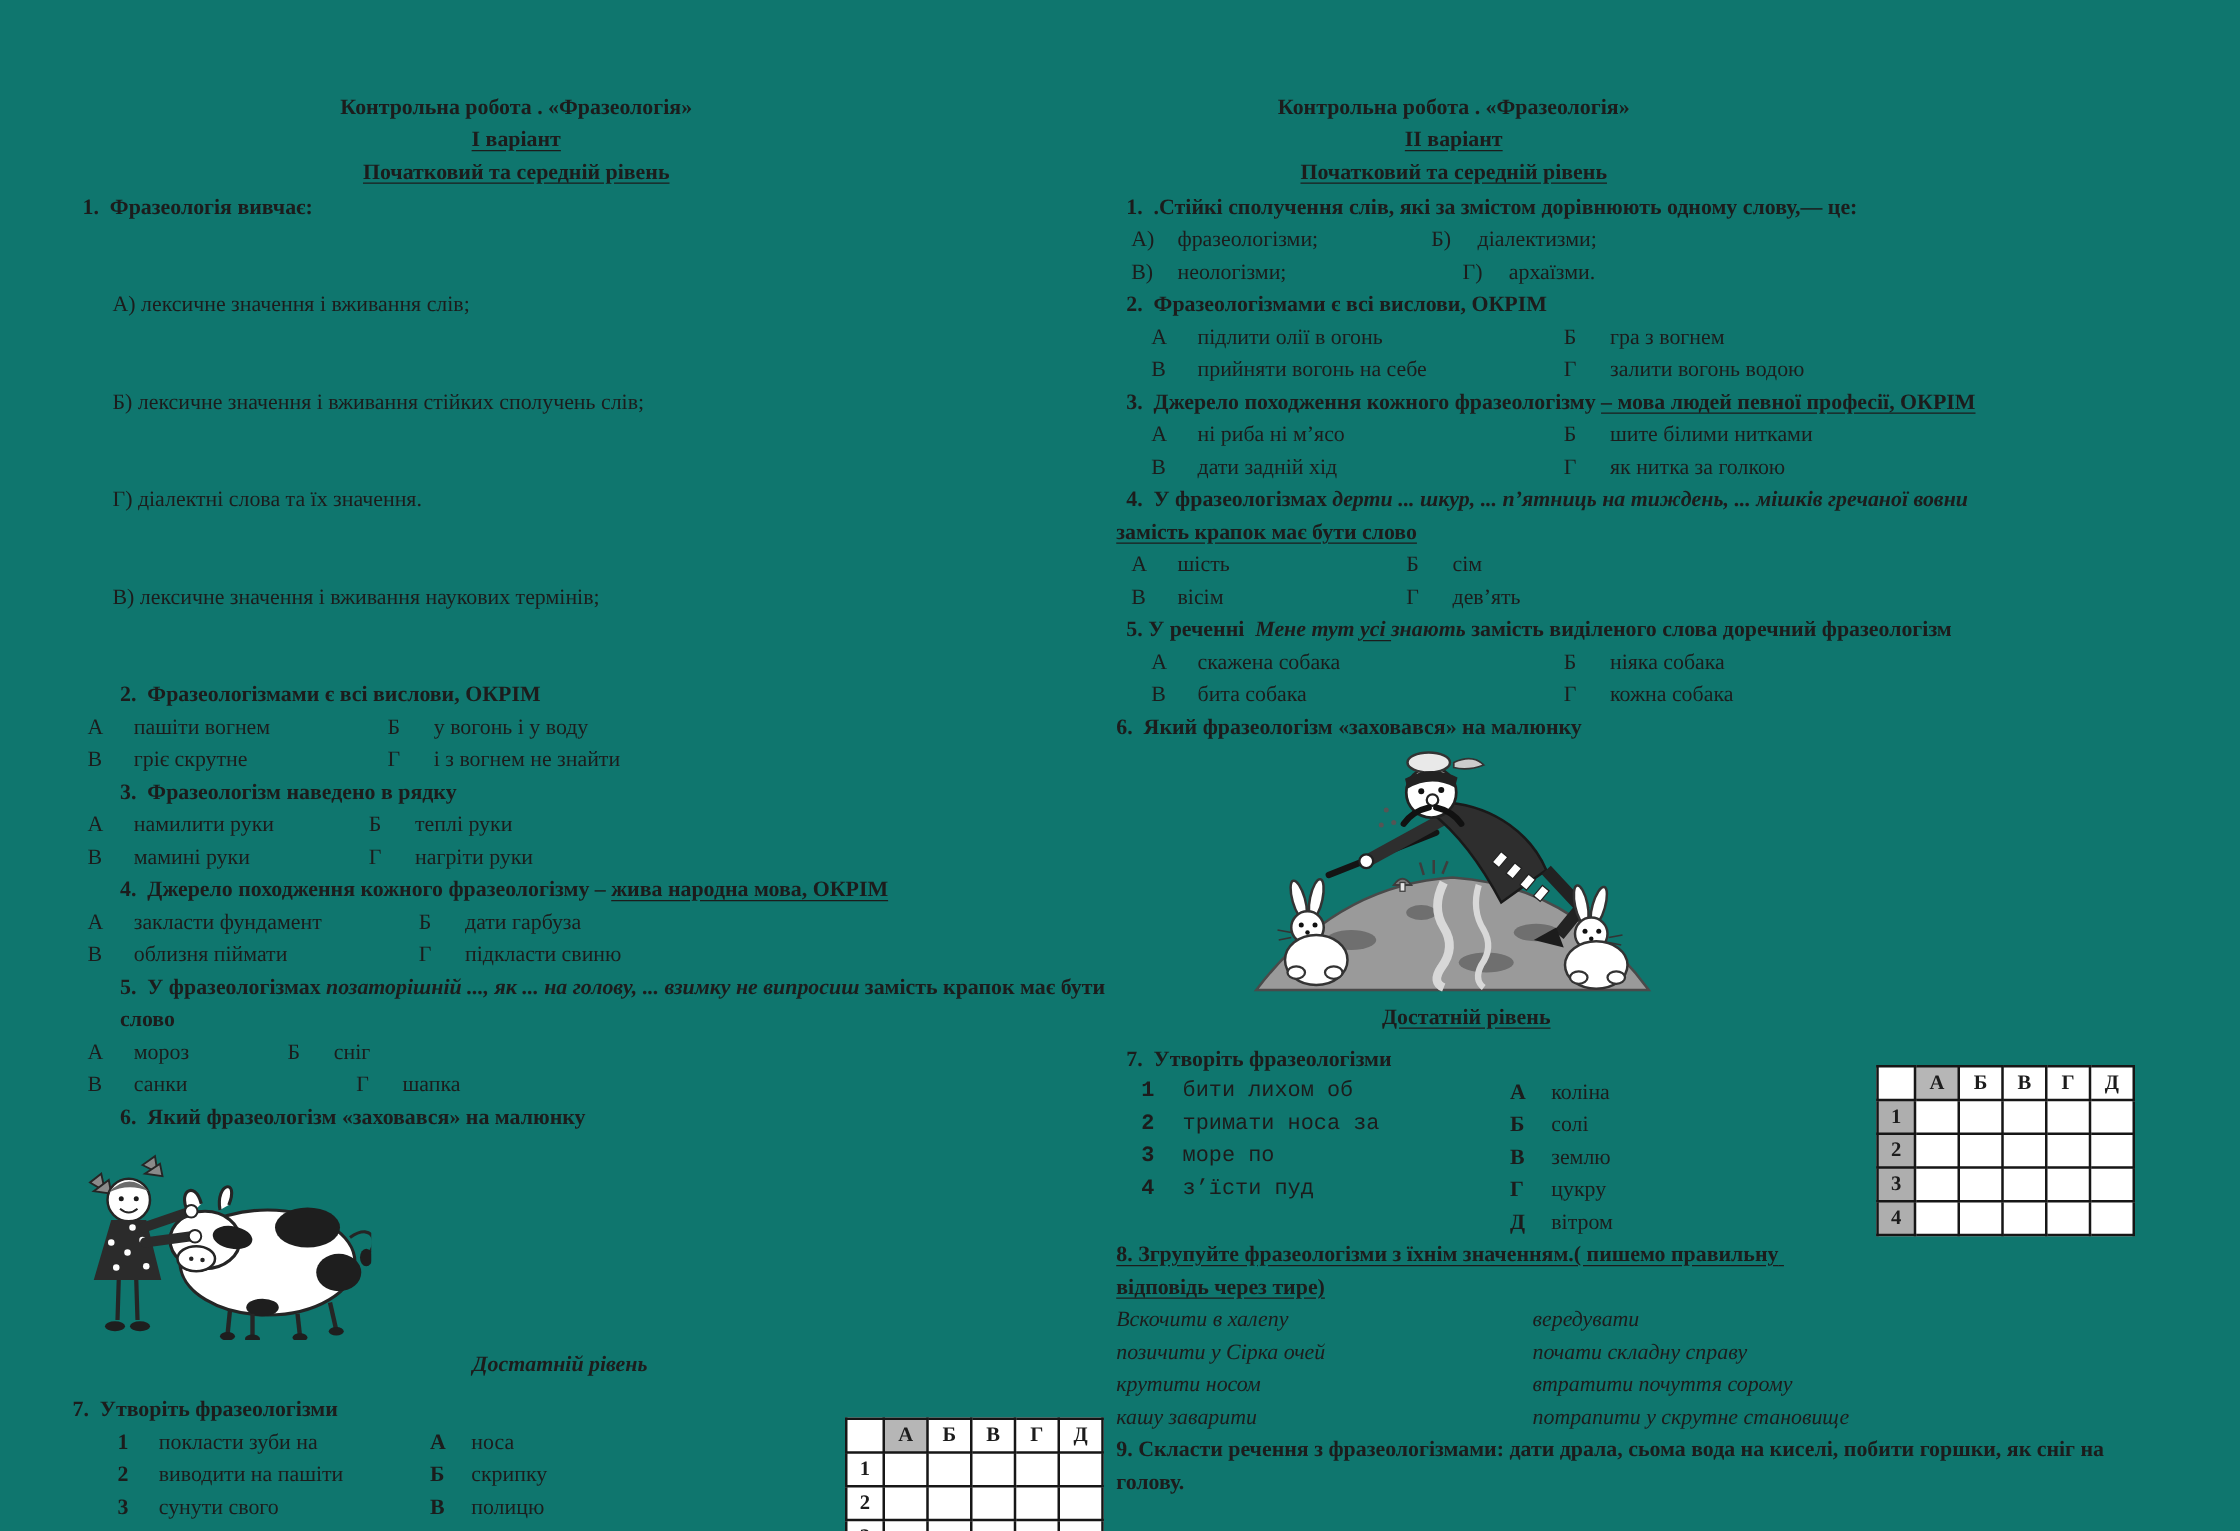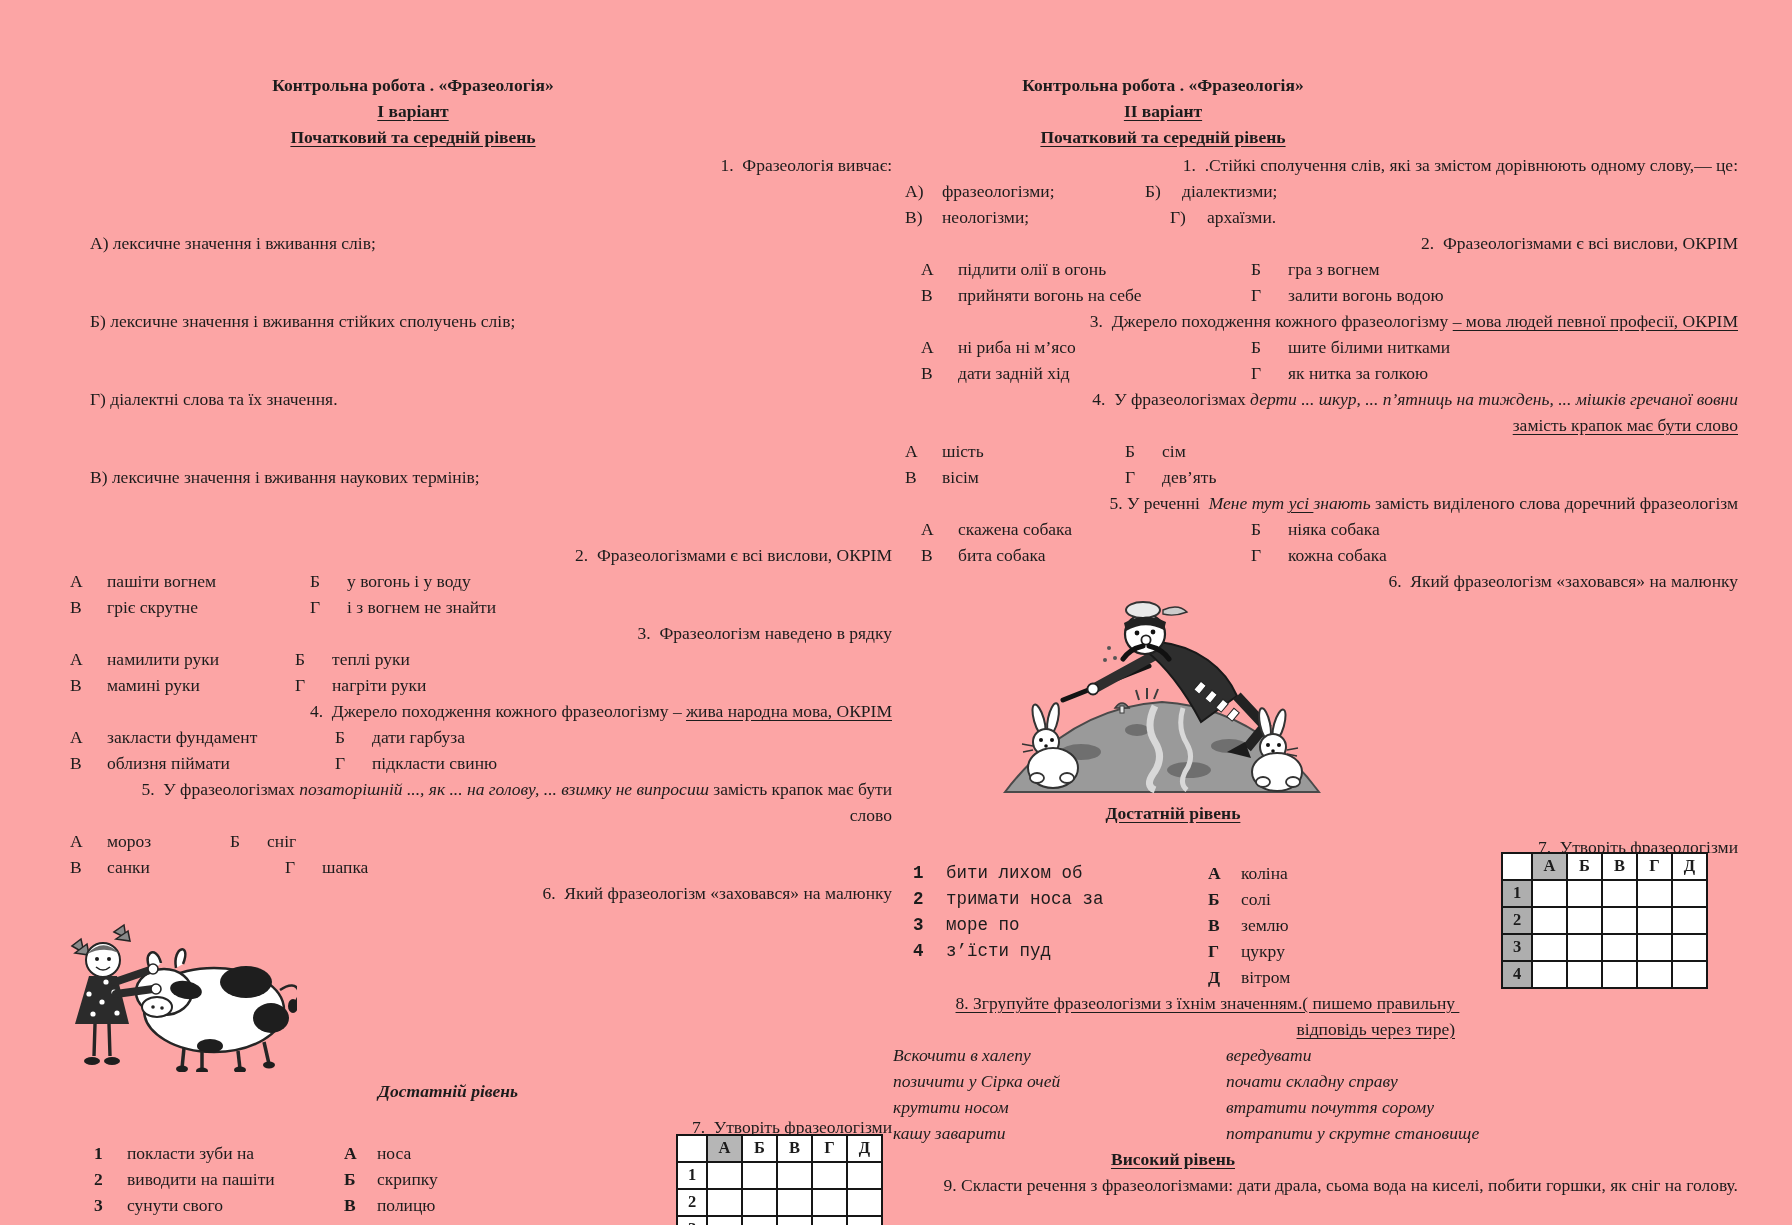--- a/index.html
+++ b/index.html
@@ -1,27 +1,27 @@
 <!DOCTYPE html>
 <html><head>
 <meta charset="utf-8">
 <style>
   html,body{margin:0;padding:0;background:#ffffff;}
-  .page{position:relative;width:1792px;height:1225px;background:#fca5a5;overflow:hidden;
+  .page{position:relative;width:1792px;height:1225px;background:#0f766e;overflow:hidden;
         font-family:"Liberation Serif",serif;color:#1c1c1c;font-size:17.5px;line-height:26px;}
   .col{position:absolute;top:72px;}
   .col.left{left:58px;width:834px;}
   .col.right{left:893px;width:845px;}
   .hdr{text-align:center;font-weight:bold;}
   .left .hdr{width:710px;}
   .right .hdr{width:540px;}
   .u{text-decoration:underline;text-underline-offset:3px;}
   .it{font-style:italic;}
   .bold{font-weight:bold;}
-  .stem{font-weight:normal;white-space:pre-wrap;text-align:right;}
+  .stem{font-weight:bold;white-space:pre-wrap;}
   .ind{margin-left:38px;}
   .ind-sm{margin-left:8px;}
   .plist{margin-left:32px;white-space:pre-wrap;}
   .orow{display:flex;margin-left:12px;white-space:pre-wrap;}
   .opt{display:block;}
   .ol{display:inline-block;min-width:37px;}
   .w160{width:160px;}.w215{width:215px;}.w225{width:225px;}.w240{width:240px;}
   .w265{width:265px;}.w220{width:220px;}.w330{width:330px;margin-left:16px;}
   .center-l{width:780px;text-align:center;font-weight:bold;}
   .center-r{width:560px;text-align:center;font-weight:bold;}
@@ -411,16 +411,15 @@
         </table>
     </div>
 
     <div class="stem u q8u">8. Згрупуйте фразеологізми з їхнім значенням.( пишемо правильну відповідь через тире)</div>
     <div>
       <div class="pair"><span class="p1">Вскочити в халепу</span><span>вередувати</span></div>
       <div class="pair"><span class="p1">позичити у Сірка очей</span><span>почати складну справу</span></div>
       <div class="pair"><span class="p1">крутити носом</span><span>втратити почуття сорому</span></div>
       <div class="pair"><span class="p1">кашу заварити</span><span>потрапити у скрутне становище</span></div>
     </div>
-    <div class="center-r u">Високий рівень</div>
     <div class="stem">9. Скласти речення з фразеологізмами: дати драла, сьома вода на киселі, побити горшки, як сніг на голову.</div>
   </section>
 </div>
 
 </body></html>

